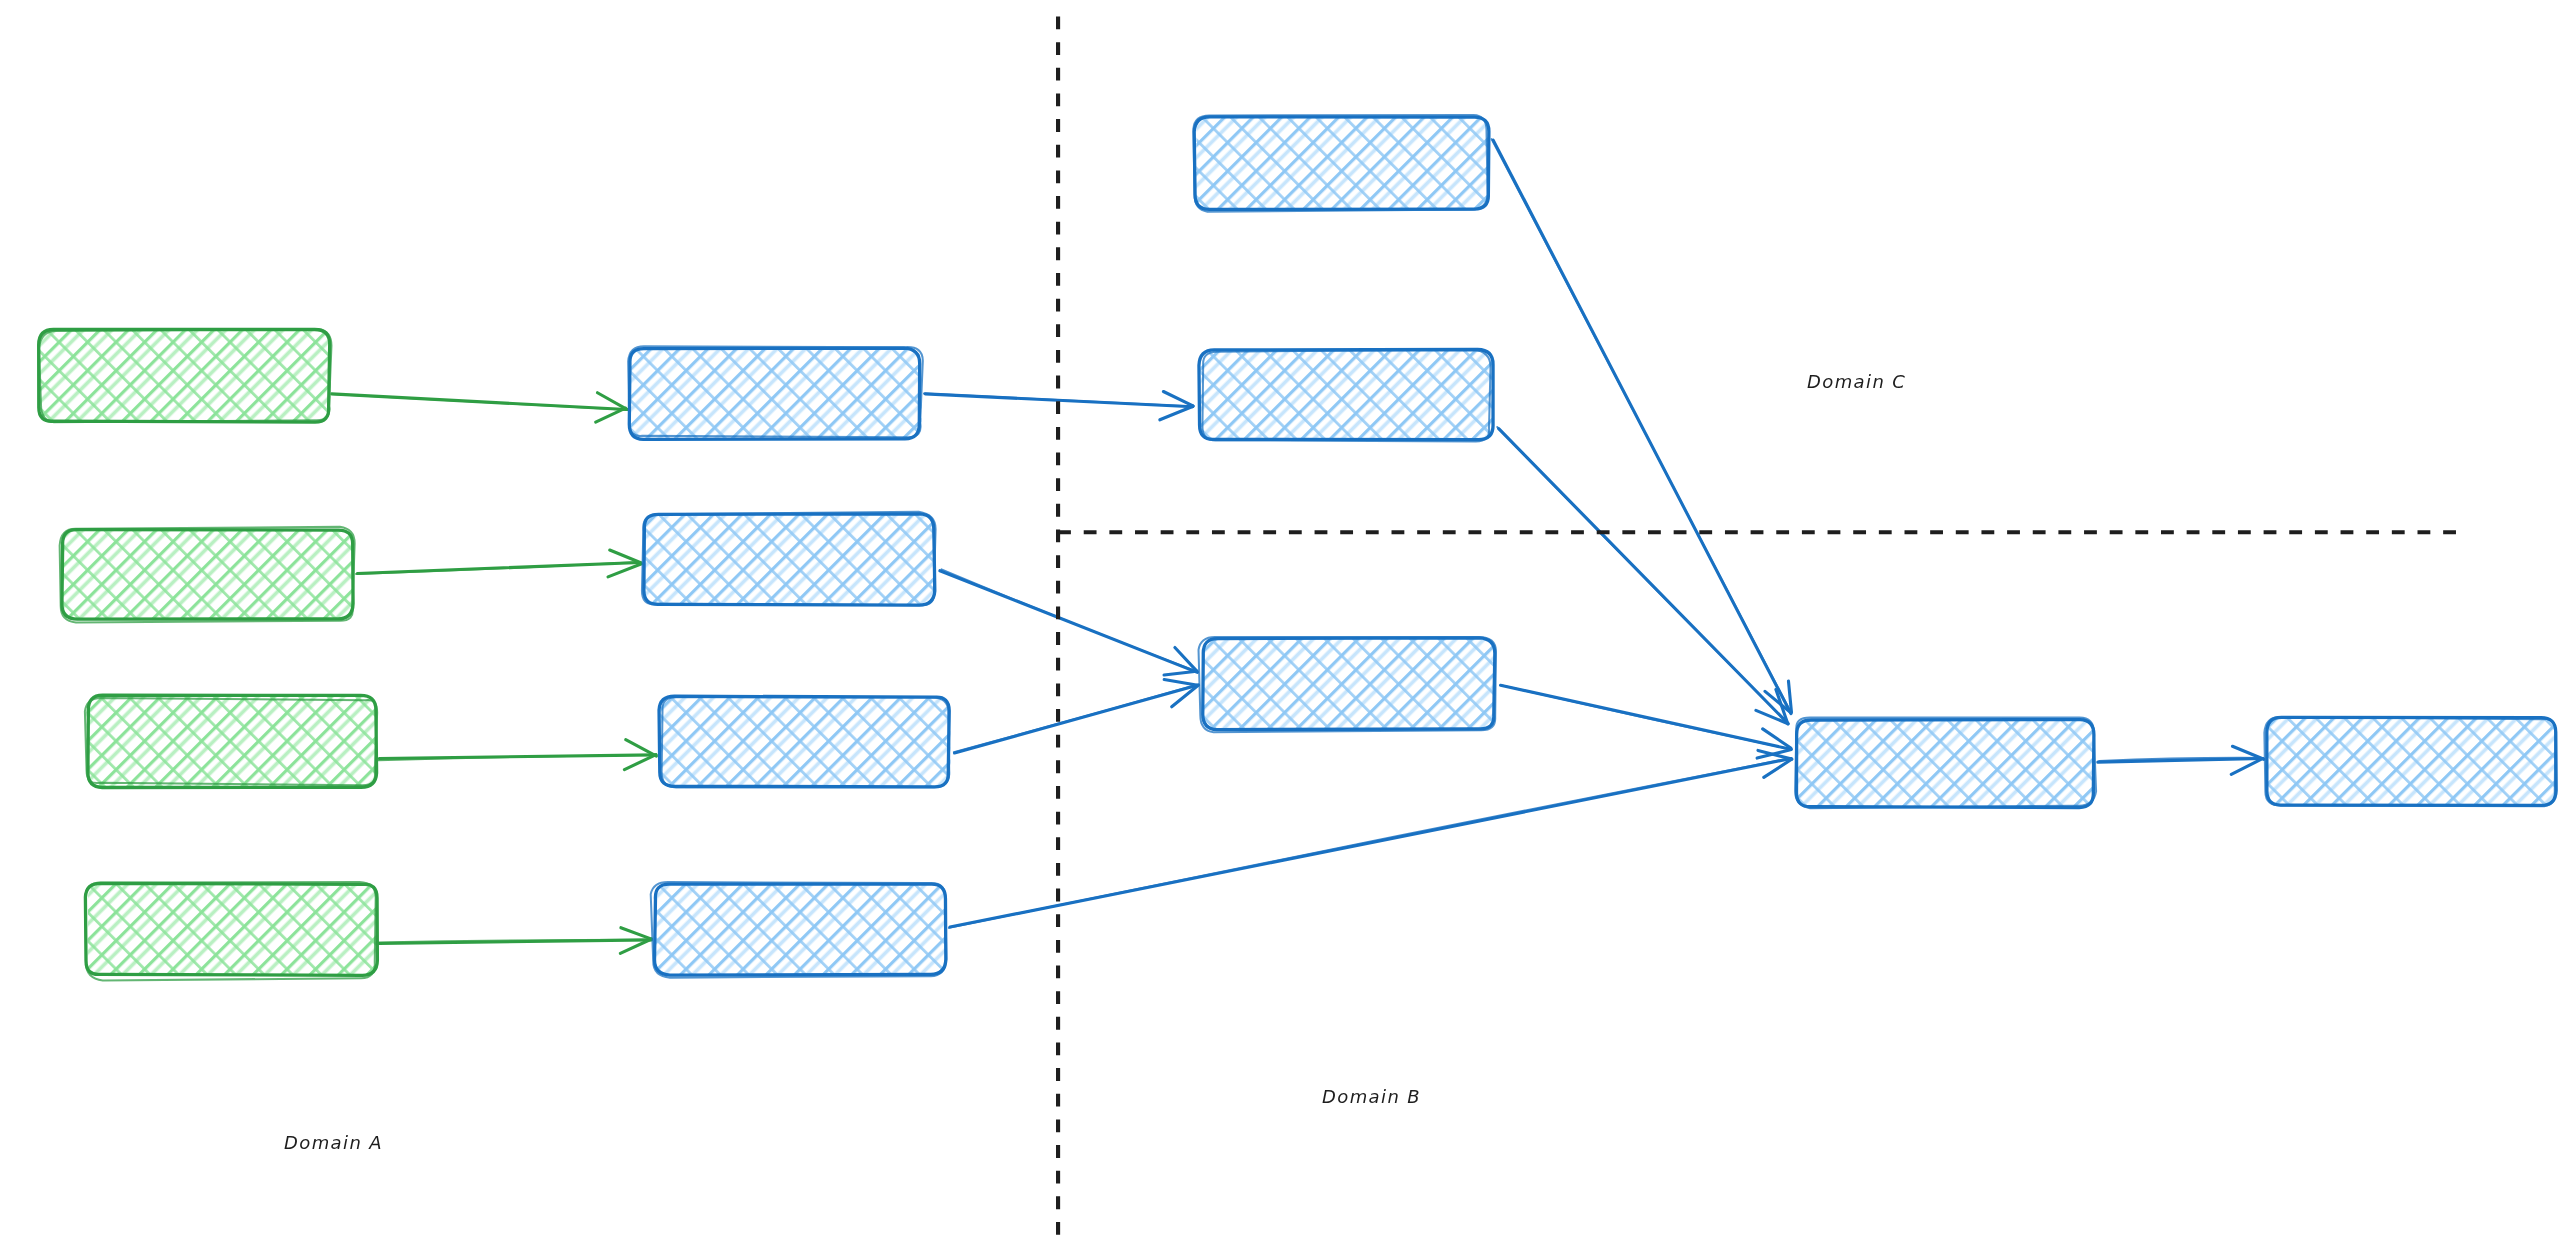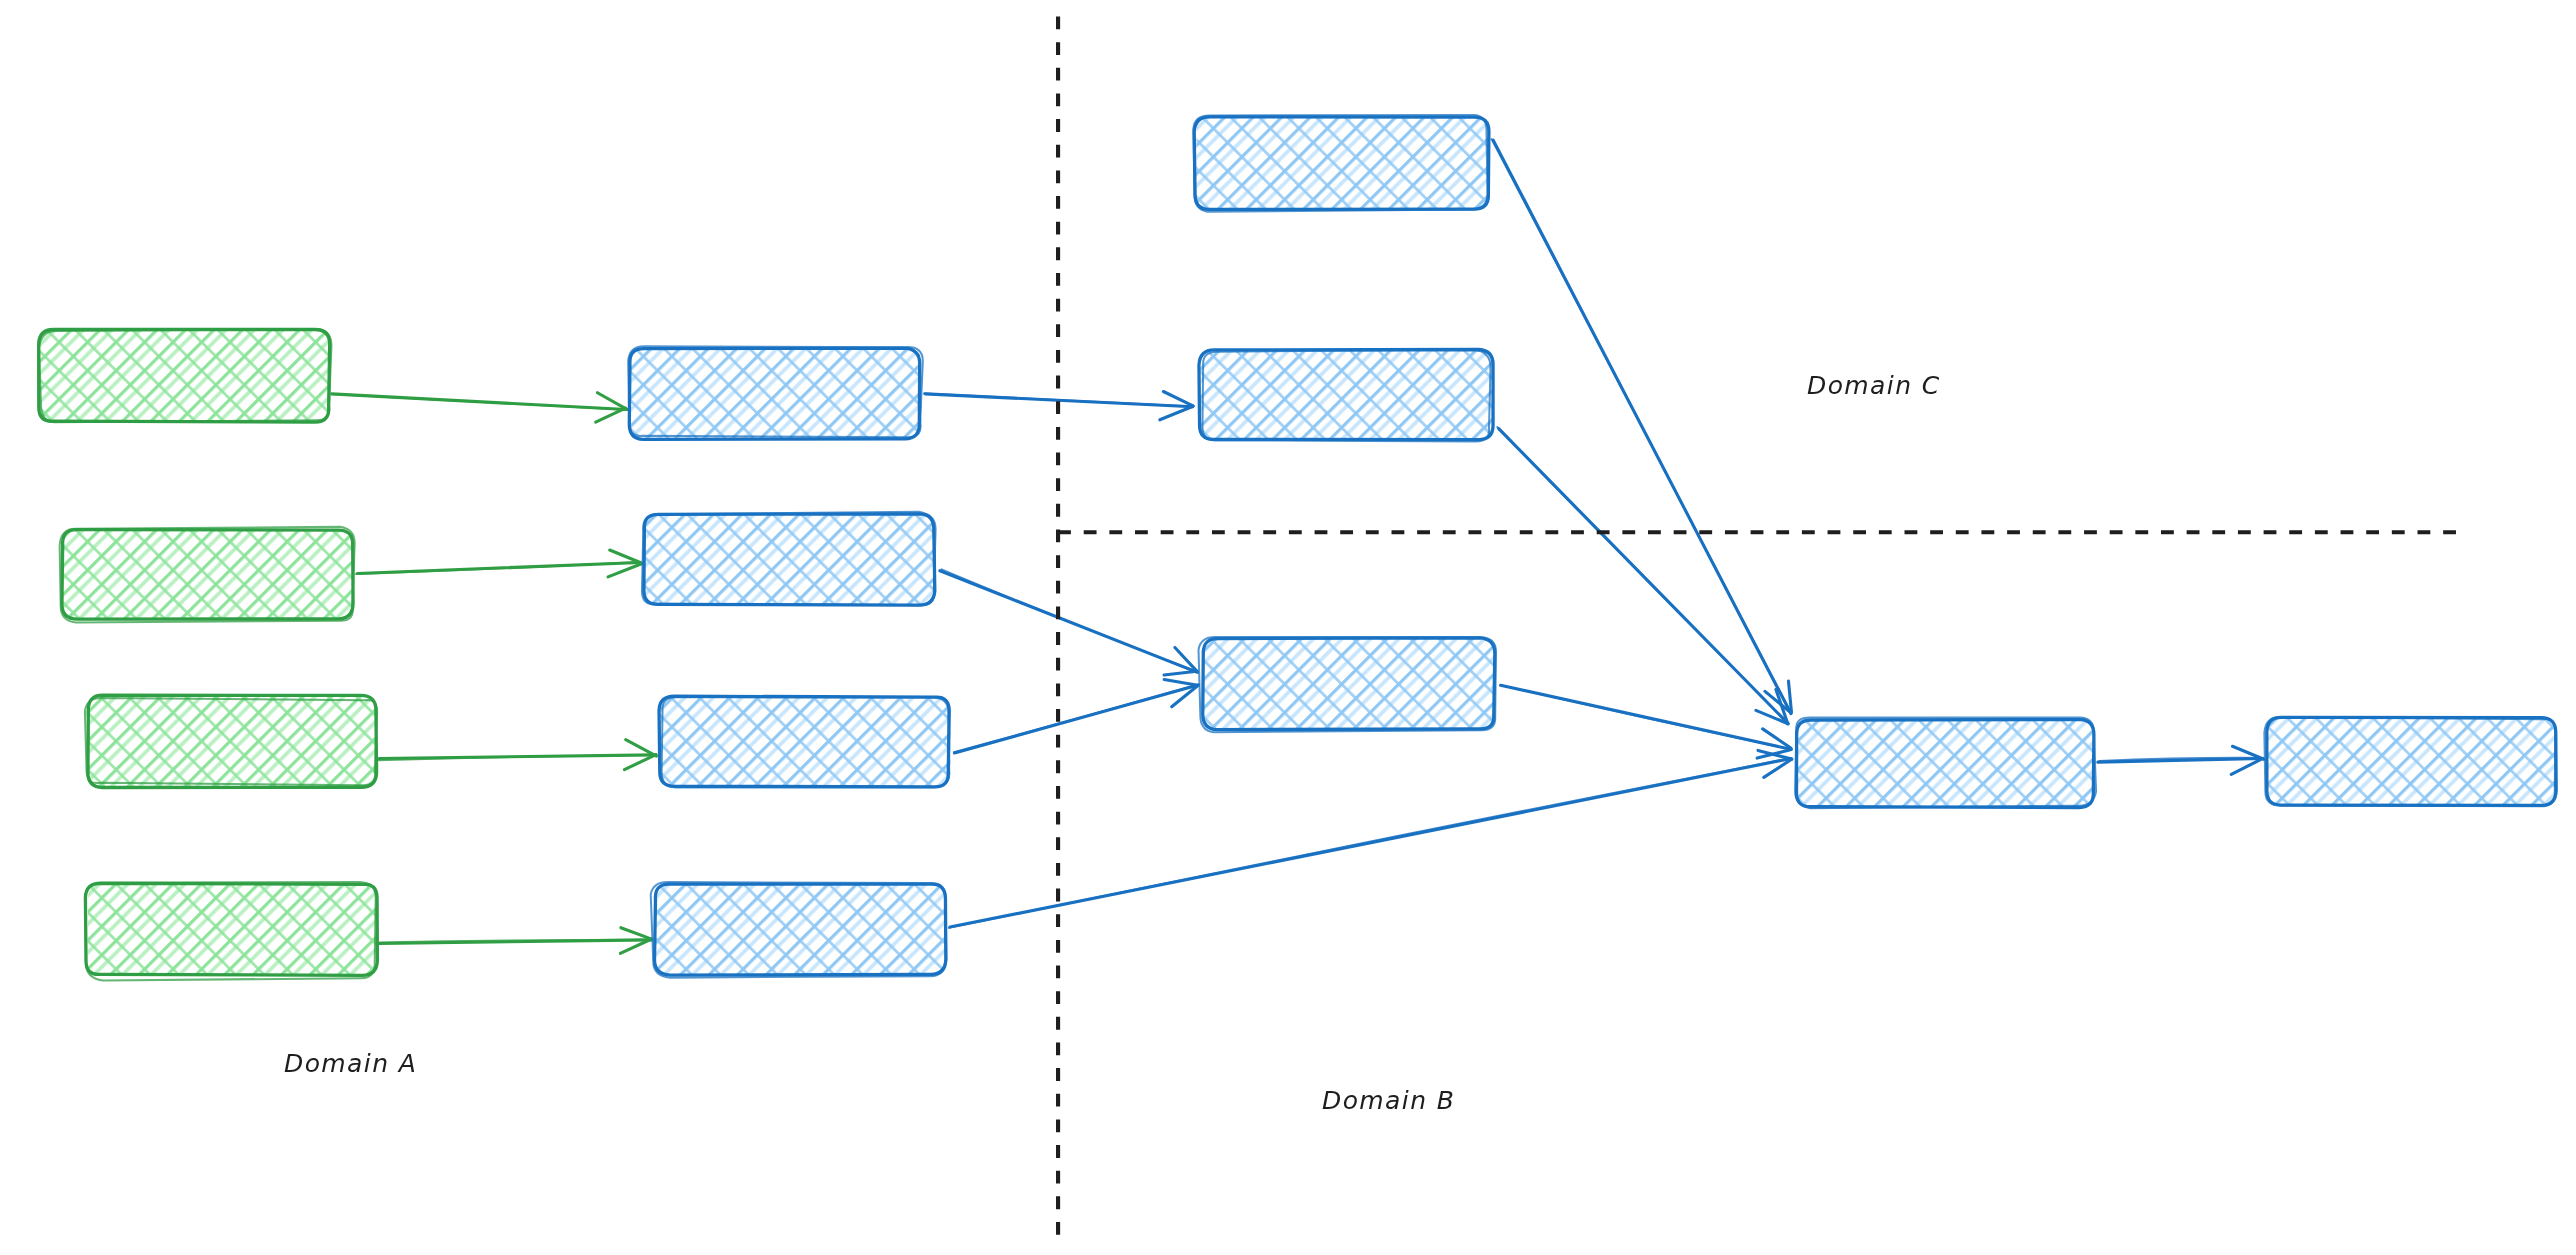--- a/index.html
+++ b/index.html
@@ -19,21 +19,21 @@
   }
   #sketch {
     position: absolute;
     inset: 0;
     width: 2576px;
     height: 1255px;
   }
   .domain-label {
     position: absolute;
     font-family: "DejaVu Sans", sans-serif;
-    font-size: 25px;
+    font-size: 18px;
     font-style: italic;
     letter-spacing: 1.4px;
     color: #1e1e1e;
     white-space: nowrap;
     user-select: none;
   }
 </style>
 </head>
 <body>
 
@@ -210,17 +210,17 @@
           <path d="M 2490.5780414584924 783.088368607633 L 2773.1691200978908 783.4923334616667 Q 2789.9265277867794 783.088368607633 2789.9265277867794 799.088368607633 L 2790.3726511014497 862.8911653524689 Q 2789.9265277867794 879.2483783724011 2773.9265277867794 879.2483783724011 L 2490.5372461327993 878.825627327536 Q 2474.5780414584924 879.2483783724011 2474.5780414584924 863.2483783724011 L 2474.5303201684405 799.4130311983698 Q 2474.5780414584924 783.088368607633 2490.5780414584924 783.088368607633 Z" fill="none" stroke="#1971c2" stroke-width="3.6" stroke-linecap="round" stroke-linejoin="round" opacity="1"></path>
           <path d="M 2488.939584255656 782.5956265347058 L 2776.348466400219 785.0954517764484 Q 2789.526750327333 782.5956265347058 2789.526750327333 798.5956265347058 L 2788.7993617080147 866.5975356142026 Q 2789.526750327333 880.2225825801597 2773.526750327333 880.2225825801597 L 2491.4028828173887 879.2740397477868 Q 2472.939584255656 880.2225825801597 2472.939584255656 864.2225825801597 L 2471.8264038575935 799.9290413297383 Q 2472.939584255656 782.5956265347058 2488.939584255656 782.5956265347058 Z" fill="none" stroke="#1971c2" stroke-width="2.2" stroke-linecap="round" stroke-linejoin="round" opacity="0.75"></path>
         </g>
       </g>
     <g id="dividers-layer">
         <line x1="1155" y1="18" x2="1155" y2="1355" stroke="#1e1e1e" stroke-width="4.5" stroke-dasharray="14 14"></line>
         <line x1="1155" y1="581" x2="2690" y2="581" stroke="#1e1e1e" stroke-width="4.5" stroke-dasharray="14 14"></line>
       </g>
   </svg>
 
-  <div class="domain-label" style="left:284px; top:1049px;">Domain A</div>
+  <div class="domain-label" style="left:284px; top:1132px;">Domain A</div>
   <div class="domain-label" style="left:1322px; top:1086px;font-style:italic;">Domain B</div>
   <div class="domain-label" style="left:1807px; top:371px;">Domain C</div>
 </div>
 
 
 </body></html>

